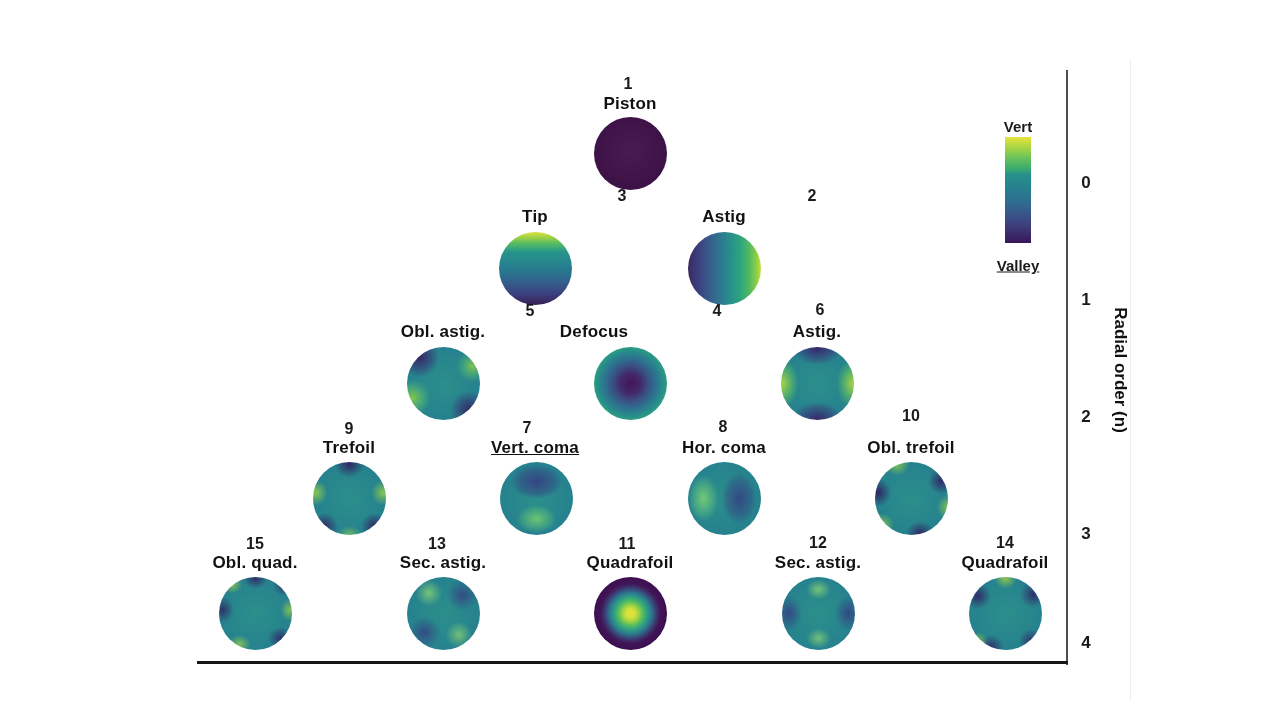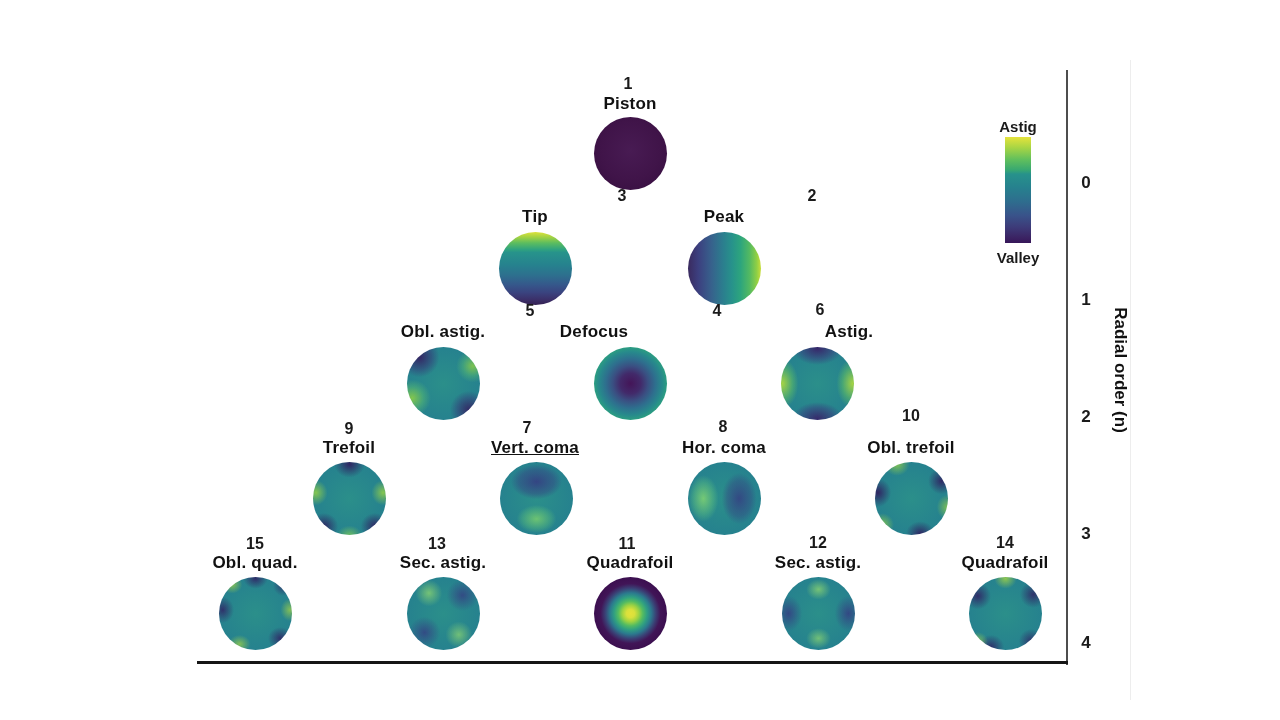--- a/index.html
+++ b/index.html
@@ -103,30 +103,30 @@
 
 <div class="stage">
   <div id="modes-layer" class="abs" style="left:0;top:0;width:100%;height:100%;">
       <div class="abs mode-number center-txt" style="left: 628px; top: 84px;">1</div>
       <div class="abs mode-label center-txt" style="left: 630px; top: 104px;">Piston</div>
       <div class="abs mode-circle p-piston" style="left: 593.5px; top: 116.5px;"></div>
       <div class="abs mode-number center-txt" style="left: 622px; top: 196px;">3</div>
       <div class="abs mode-label center-txt" style="left: 535px; top: 217px;">Tip</div>
       <div class="abs mode-circle p-tip" style="left: 498.5px; top: 231.5px;"></div>
       <div class="abs mode-number center-txt" style="left: 812px; top: 196px;">2</div>
-      <div class="abs mode-label center-txt" style="left: 724px; top: 217px;">Peak</div>
+      <div class="abs mode-label center-txt" style="left: 724px; top: 217px;">Astig</div>
       <div class="abs mode-circle p-tilt" style="left: 687.5px; top: 231.5px;"></div>
       <div class="abs mode-number center-txt" style="left: 530px; top: 311px;">5</div>
       <div class="abs mode-label center-txt" style="left: 443px; top: 332px;">Obl. astig.</div>
       <div class="abs mode-circle p-obl-astig" style="left: 406.5px; top: 346.5px;"></div>
       <div class="abs mode-number center-txt" style="left: 717px; top: 311px;">4</div>
       <div class="abs mode-label center-txt" style="left: 594px; top: 332px;">Defocus</div>
       <div class="abs mode-circle p-defocus" style="left: 593.5px; top: 346.5px;"></div>
       <div class="abs mode-number center-txt" style="left: 820px; top: 310px;">6</div>
-      <div class="abs mode-label center-txt" style="left: 849px; top: 332px;">Astig.</div>
+      <div class="abs mode-label center-txt" style="left: 817px; top: 332px;">Astig.</div>
       <div class="abs mode-circle p-astig" style="left: 780.5px; top: 346.5px;"></div>
       <div class="abs mode-number center-txt" style="left: 349px; top: 429px;">9</div>
       <div class="abs mode-label center-txt" style="left: 349px; top: 448px;">Trefoil</div>
       <div class="abs mode-circle p-trefoil" style="left: 312.5px; top: 461.5px;"></div>
       <div class="abs mode-number center-txt" style="left: 527px; top: 428px;">7</div>
       <div class="abs mode-label center-txt" style="left: 535px; top: 448px; text-decoration: underline;">Vert. coma</div>
       <div class="abs mode-circle p-vert-coma" style="left: 499.5px; top: 461.5px;"></div>
       <div class="abs mode-number center-txt" style="left: 723px; top: 427px;">8</div>
       <div class="abs mode-label center-txt" style="left: 724px; top: 448px;">Hor. coma</div>
       <div class="abs mode-circle p-hor-coma" style="left: 687.5px; top: 461.5px;"></div>
@@ -158,17 +158,17 @@
       <div class="abs tick-label center-txt" style="left: 1086px; top: 183px;">0</div>
       <div class="abs tick-label center-txt" style="left: 1086px; top: 300px;">1</div>
       <div class="abs tick-label center-txt" style="left: 1086px; top: 417px;">2</div>
       <div class="abs tick-label center-txt" style="left: 1086px; top: 534px;">3</div>
       <div class="abs tick-label center-txt" style="left: 1086px; top: 643px;">4</div>
     </div>
 
   <div class="abs axis-title" style="left:1120px;top:370px;">Radial order (n)</div>
 
   <div>
-    <div class="abs cb-label center-txt" style="left:1018px;top:126px;">Astig</div>
+    <div class="abs cb-label center-txt" style="left:1018px;top:126px;">Vert</div>
     <div class="abs cb-bar"></div>
-    <div class="abs cb-label center-txt" style="left:1018px;top:257px;">Valley</div>
+    <div class="abs cb-label center-txt" style="left:1018px;top:265px;text-decoration:underline;">Valley</div>
   </div>
 </div>
 
 </body></html>

